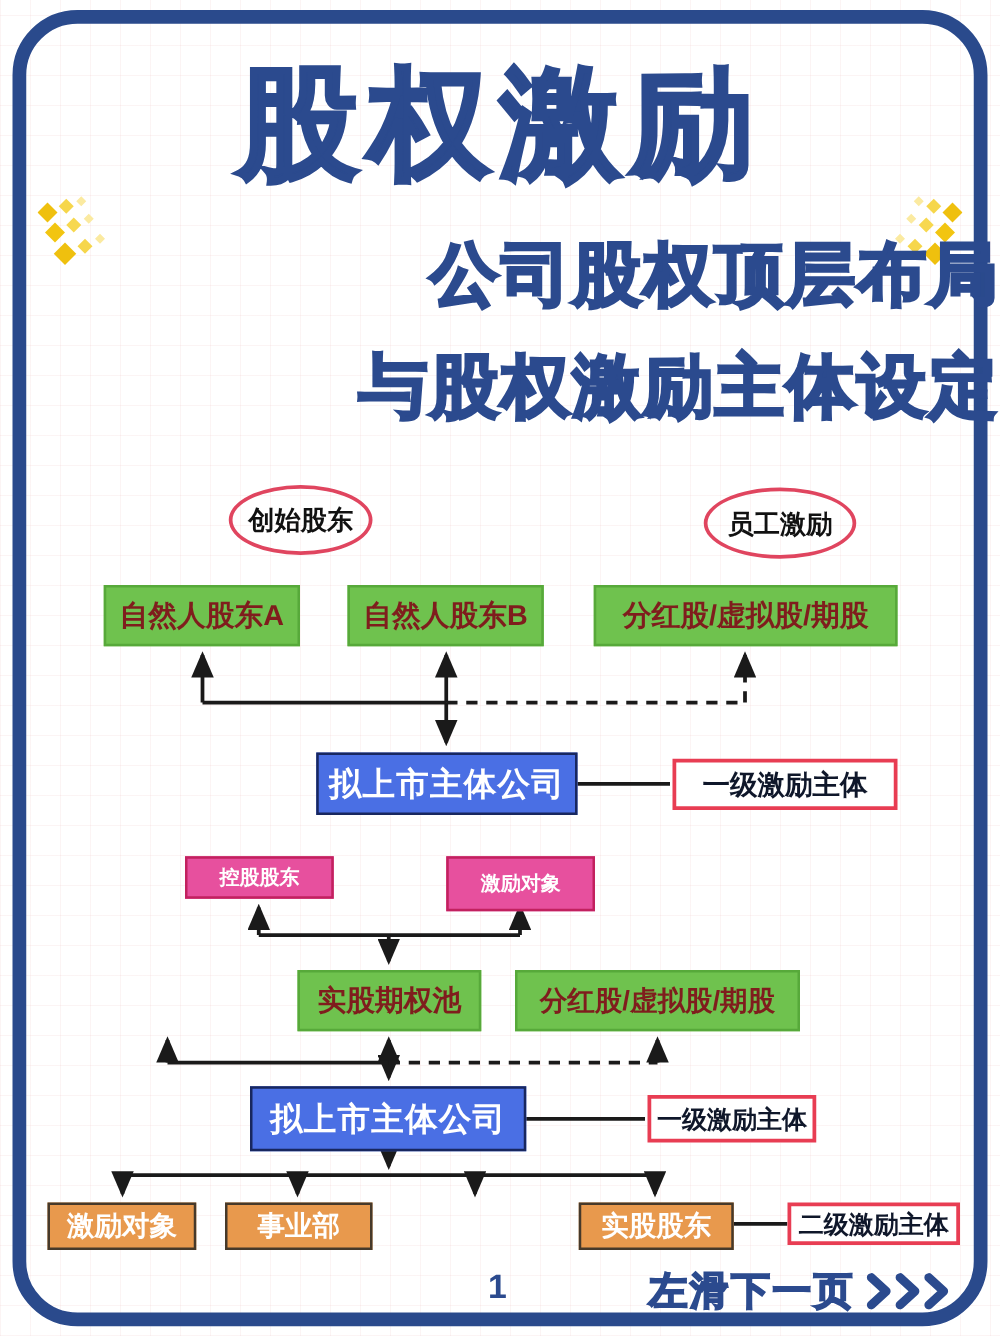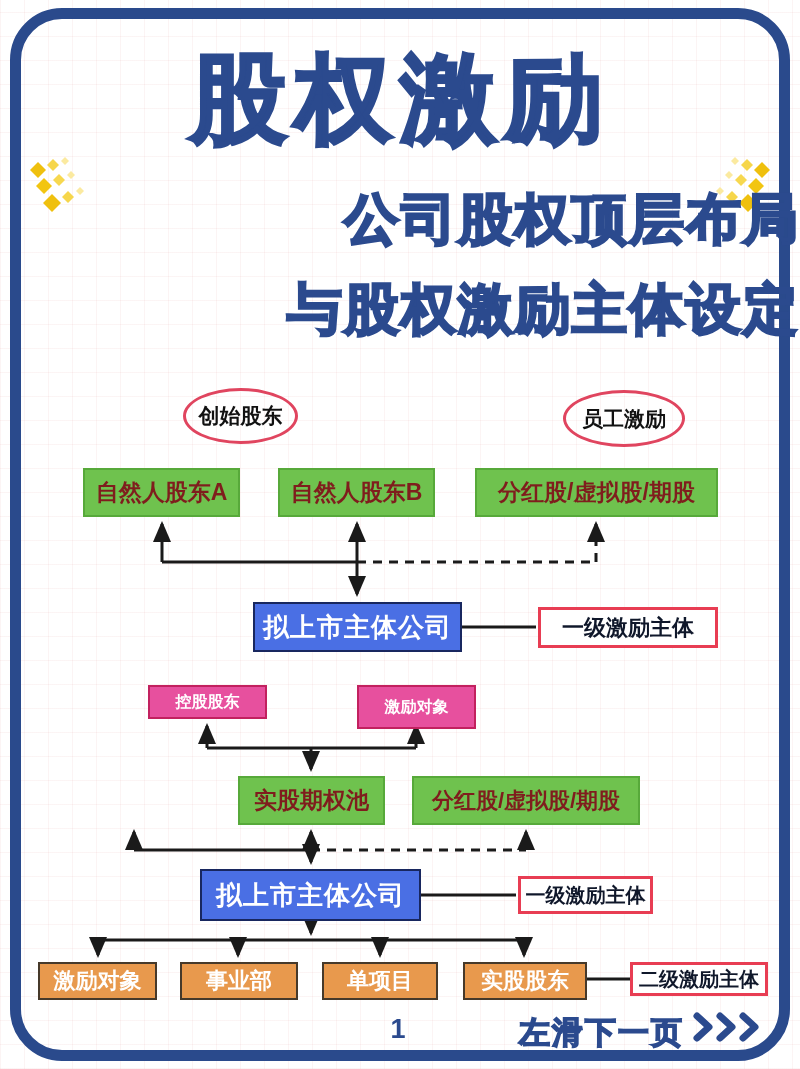--- a/index.html
+++ b/index.html
@@ -42,21 +42,21 @@
     position:absolute;display:flex;align-items:center;justify-content:center;
     box-sizing:border-box;border:3px solid #e0455f;border-radius:50%;
     color:#111;font-size:21px;font-weight:900;background:rgba(255,255,255,0.0);
   }
   .connectors{position:absolute;left:0;top:380px;}
   .pagenum{
     position:absolute;top:1014px;left:368px;width:60px;text-align:center;
     font-size:27px;font-weight:700;color:#2b4a8e;
   }
   .next{
-    position:absolute;top:1012px;right:36px;display:flex;gap:8px;
+    position:absolute;top:1012px;right:36px;display:flex;align-items:center;gap:8px;
     color:#2b4a8e;font-size:31px;font-weight:900;-webkit-text-stroke:1.5px #2b4a8e;
     cursor:pointer;letter-spacing:2px;
   }
   .next svg{display:block;}
 </style>
 </head>
 <body>
 
 <div class="page">
 
@@ -140,21 +140,20 @@
   <div class="box pink" style="left:357px;top:685px;width:119px;height:44px;">激励对象</div>
 
   <div class="box green" style="left:238px;top:776px;width:147px;height:49px;">实股期权池</div>
   <div class="box green" style="left:412px;top:776px;width:228px;height:49px;font-size:22px;">分红股/虚拟股/期股</div>
 
   <div class="box blue" style="left:200px;top:869px;width:221px;height:52px;">拟上市主体公司</div>
   <div class="box redlabel small" style="left:518px;top:876px;width:135px;height:38px;">一级激励主体</div>
 
   <div class="box orange" style="left:38px;top:962px;width:119px;height:38px;">激励对象</div>
   <div class="box orange" style="left:180px;top:962px;width:118px;height:38px;">事业部</div>
-  <div class="box orange" style="left:322px;top:962px;width:116px;height:38px;">单项目</div>
   <div class="box orange" style="left:463px;top:962px;width:124px;height:38px;">实股股东</div>
   <div class="box redlabel small" style="left:630px;top:962px;width:138px;height:34px;">二级激励主体</div>
 
   <div class="pagenum">1</div>
   <div class="next">
     <span>左滑下一页</span>
     <svg width="72" height="30" viewBox="0 0 72 30">
       <g stroke="#2b4a8e" stroke-width="7" fill="none" stroke-linecap="round" stroke-linejoin="round">
         <path d="M5 4 L17 15 L5 26"></path>
         <path d="M28 4 L40 15 L28 26"></path>

